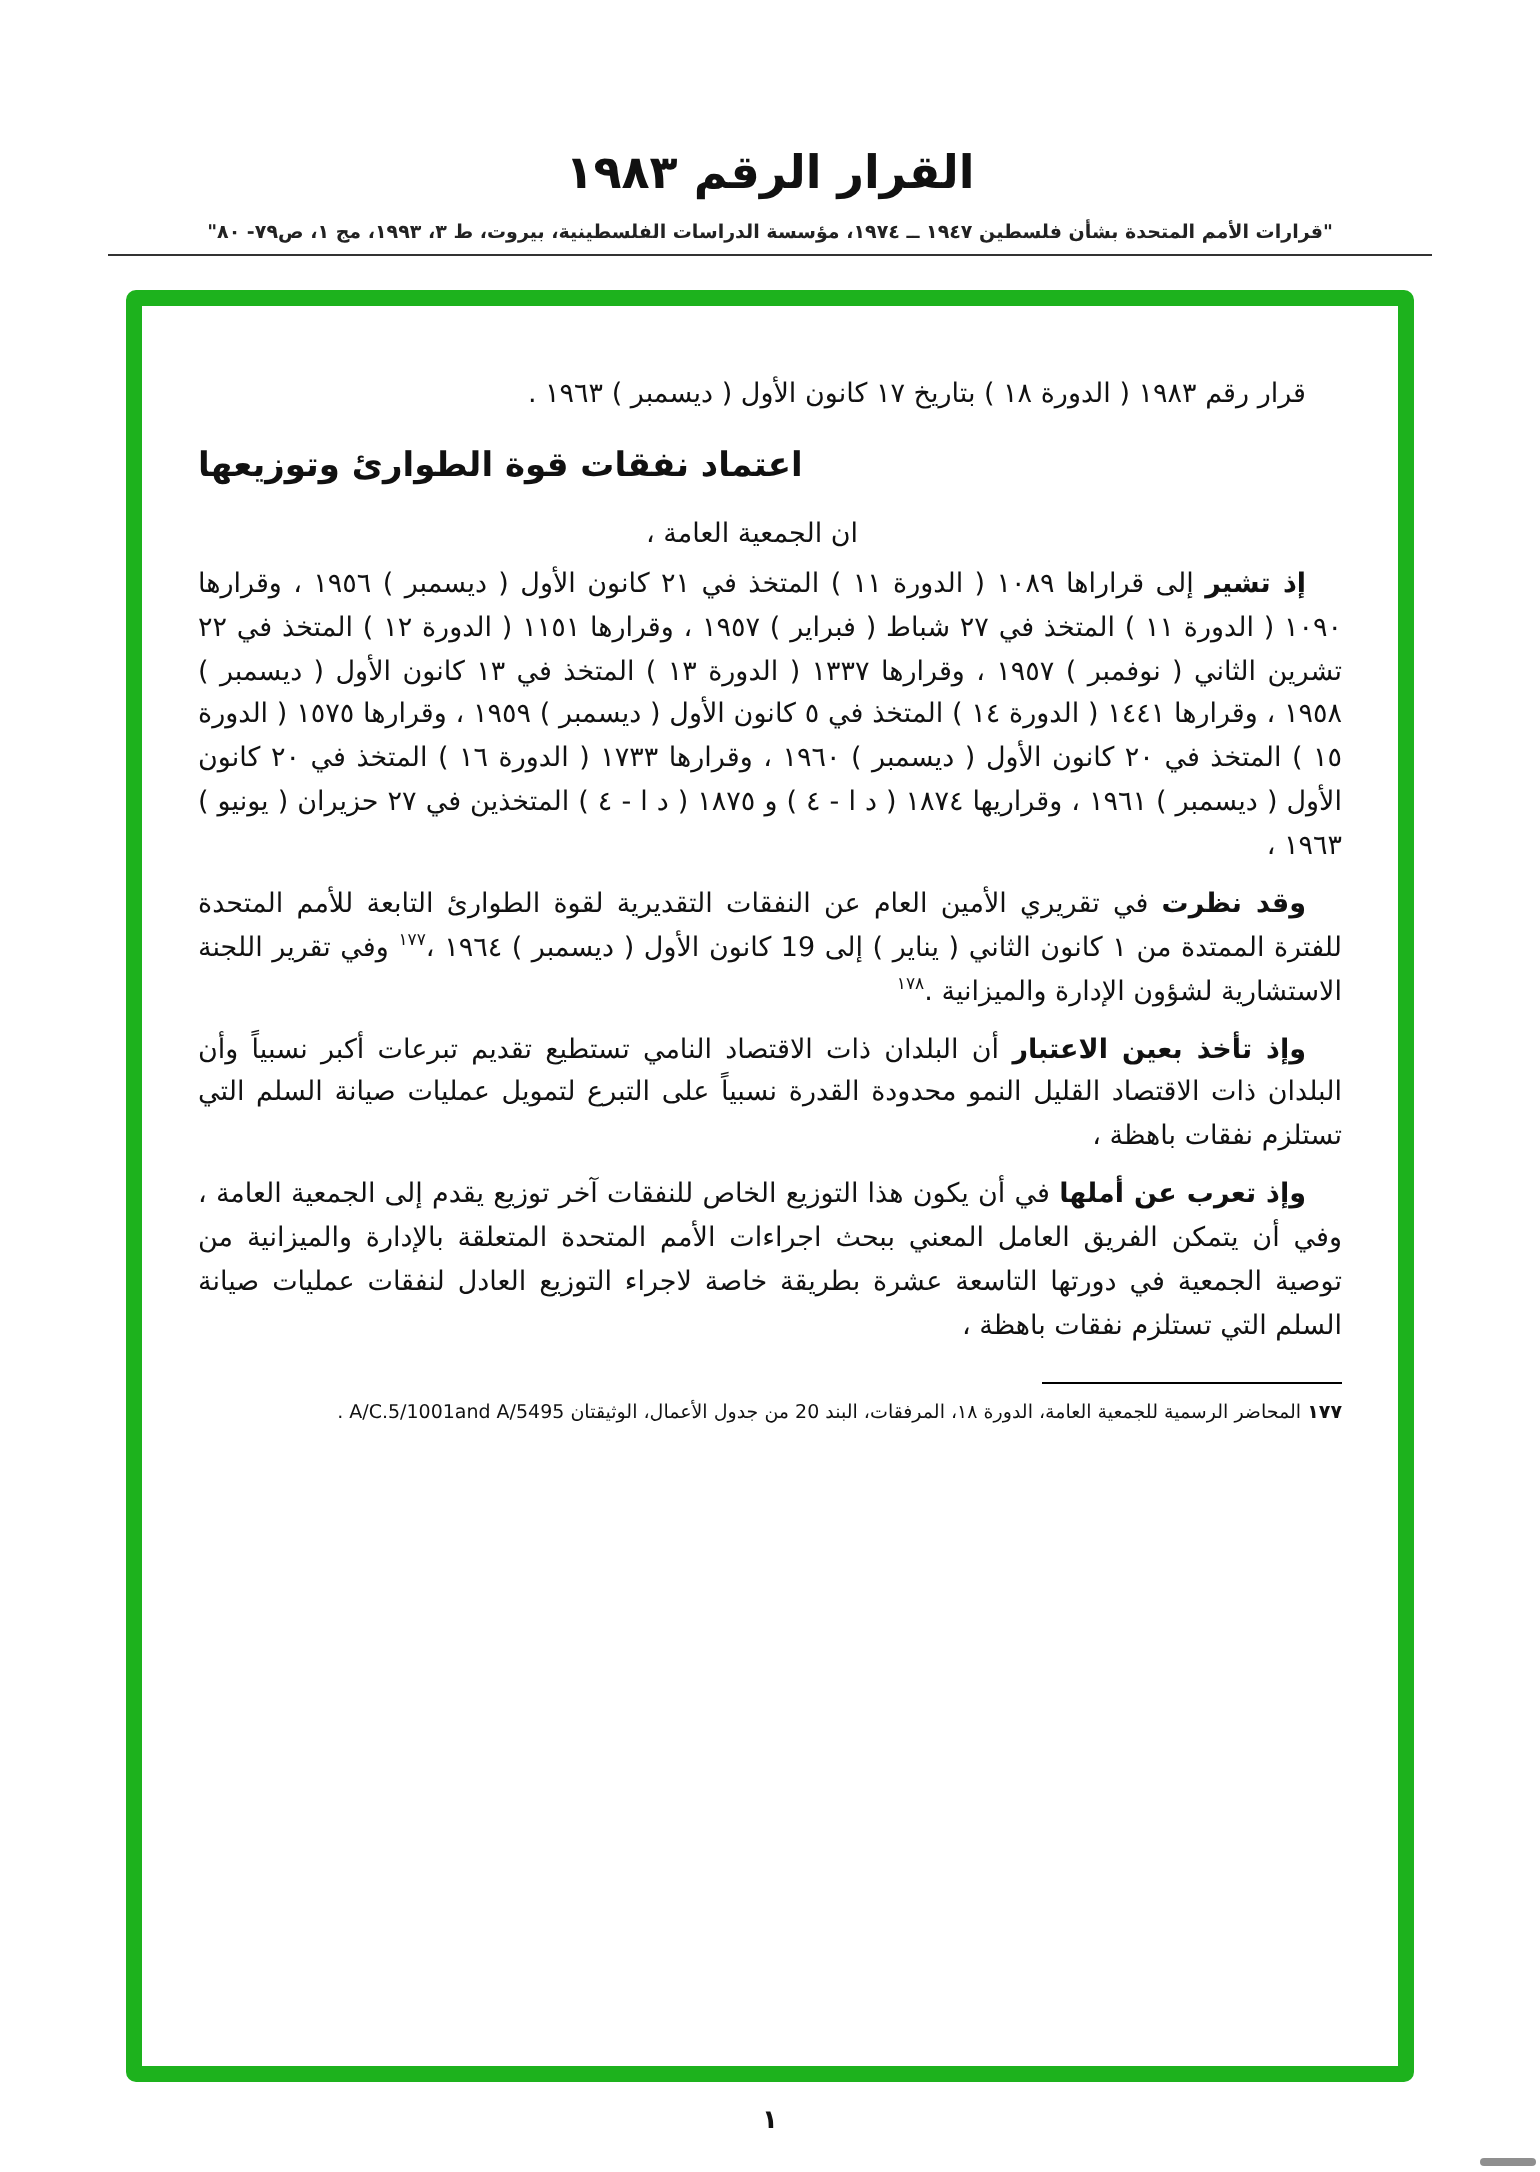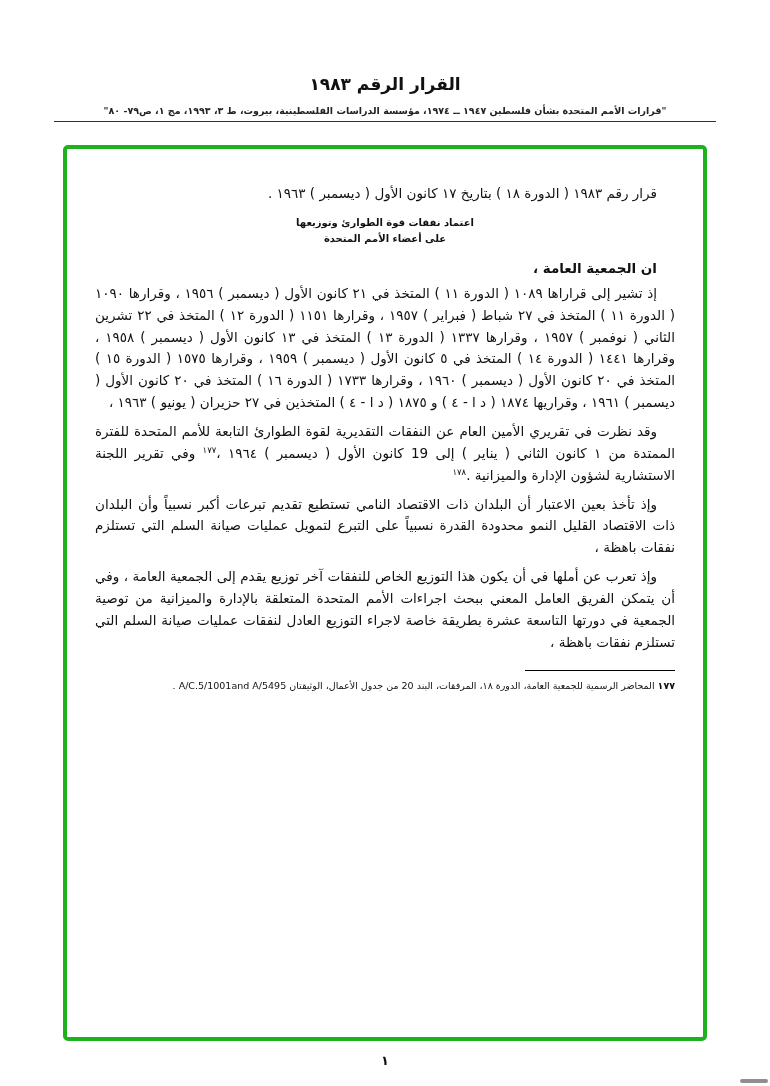--- a/index.html
+++ b/index.html
@@ -8,41 +8,41 @@
     width: 770px; height: 1086px;
     position: relative;
     font-family: "DejaVu Sans", sans-serif;
     color: #111;
     overflow: hidden;
   }
   .page { position: absolute; inset: 0; background: #ffffff; }
 
   
   .doc-header { direction: rtl; text-align: center; padding-top: 74px; }
-  .doc-title { font-size: 17px; font-weight: bold; letter-spacing: .5px; }
+  .doc-title { font-size: 23px; font-weight: bold; letter-spacing: .5px; }
   .doc-citation { font-size: 9.5px; font-weight: bold; margin-top: 11px; color: #222; }
   .header-rule { height: 1px; background: #333; margin: 5px 54px 0 54px; }
 
   
   .green-box {
     position: absolute;
     left: 63px; top: 145px;
     width: 644px; height: 896px;
-    border: 4px solid #000000;
+    border: 8px solid #000000;
     border-radius: 5px;
     padding: 34px 28px 0 28px;
     direction: rtl;
     overflow: hidden;
     background: #fff;
   }
   p.para, p.intro { font-size: 13.5px; line-height: 1.62; text-align: justify; text-indent: 18px; margin-bottom: 7px; }
   p.intro { margin-bottom: 10px; }
-  .lead { font-weight: normal; }
-  .center-heading { text-align: center; font-weight: bold; font-size: 10px; line-height: 1.65; margin: 6px 0 12px 0; }
-  p.opening { font-weight: bold; font-size: 13.5px; text-indent: 18px; margin-bottom: 7px; }
+  .lead { font-weight: bold; }
+  .center-heading { text-align: left; font-weight: bold; font-size: 17px; line-height: 1.65; margin: 6px 0 12px 0; }
+  p.opening { font-weight: normal; font-size: 13.5px; text-indent: 18px; margin-bottom: 7px; text-align: center; }
   sup.fn-ref { font-size: 8.5px; vertical-align: super; line-height: 0; }
 
   
   .footnote-area { margin-top: 16px; }
   .fn-rule { width: 150px; height: 1px; background: #000; margin-bottom: 7px; }
   .footnote { font-size: 9.5px; line-height: 1.7; text-align: justify; color: #111; }
   .footnote .fn-marker { font-weight: bold; }
 
   
   .page-number { position: absolute; left: 0; right: 0; bottom: 18px; text-align: center; font-size: 13px; font-weight: bold; }
@@ -60,21 +60,20 @@
     <div class="doc-citation">"قرارات الأمم المتحدة بشأن فلسطين ١٩٤٧ ــ ١٩٧٤، مؤسسة الدراسات الفلسطينية، بيروت، ط ٣، ١٩٩٣، مج ١، ص٧٩- ٨٠"</div>
     <div class="header-rule"></div>
   </header>
 
   <section class="green-box" style="border-color: rgb(29, 178, 29);">
 
     <p class="intro">قرار رقم ١٩٨٣ ( الدورة ١٨ ) بتاريخ ١٧ كانون الأول ( ديسمبر ) ١٩٦٣ .</p>
 
     <div class="center-heading">
       <div>اعتماد نفقات قوة الطوارئ وتوزيعها</div>
-      <div>على أعضاء الأمم المتحدة</div>
     </div>
 
     <p class="opening">ان الجمعية العامة ،</p>
 
     <p class="para">
       <span class="lead">إذ تشير</span>
       <span>إلى قراراها ١٠٨٩ ( الدورة ١١ ) المتخذ في ٢١ كانون الأول ( ديسمبر ) ١٩٥٦ ، وقرارها ١٠٩٠ ( الدورة ١١ ) المتخذ في ٢٧ شباط ( فبراير ) ١٩٥٧ ، وقرارها ١١٥١ ( الدورة ١٢ ) المتخذ في ٢٢ تشرين الثاني ( نوفمبر ) ١٩٥٧ ، وقرارها ١٣٣٧ ( الدورة ١٣ ) المتخذ في ١٣ كانون الأول ( ديسمبر ) ١٩٥٨ ، وقرارها ١٤٤١ ( الدورة ١٤ ) المتخذ في ٥ كانون الأول ( ديسمبر ) ١٩٥٩ ، وقرارها ١٥٧٥ ( الدورة ١٥ ) المتخذ في ٢٠ كانون الأول ( ديسمبر ) ١٩٦٠ ، وقرارها ١٧٣٣ ( الدورة ١٦ ) المتخذ في ٢٠ كانون الأول ( ديسمبر ) ١٩٦١ ، وقراريها ١٨٧٤ ( د ا - ٤ ) و ١٨٧٥ ( د ا - ٤ ) المتخذين في ٢٧ حزيران ( يونيو ) ١٩٦٣ ،</span>
     </p>
 
     <p class="para">

